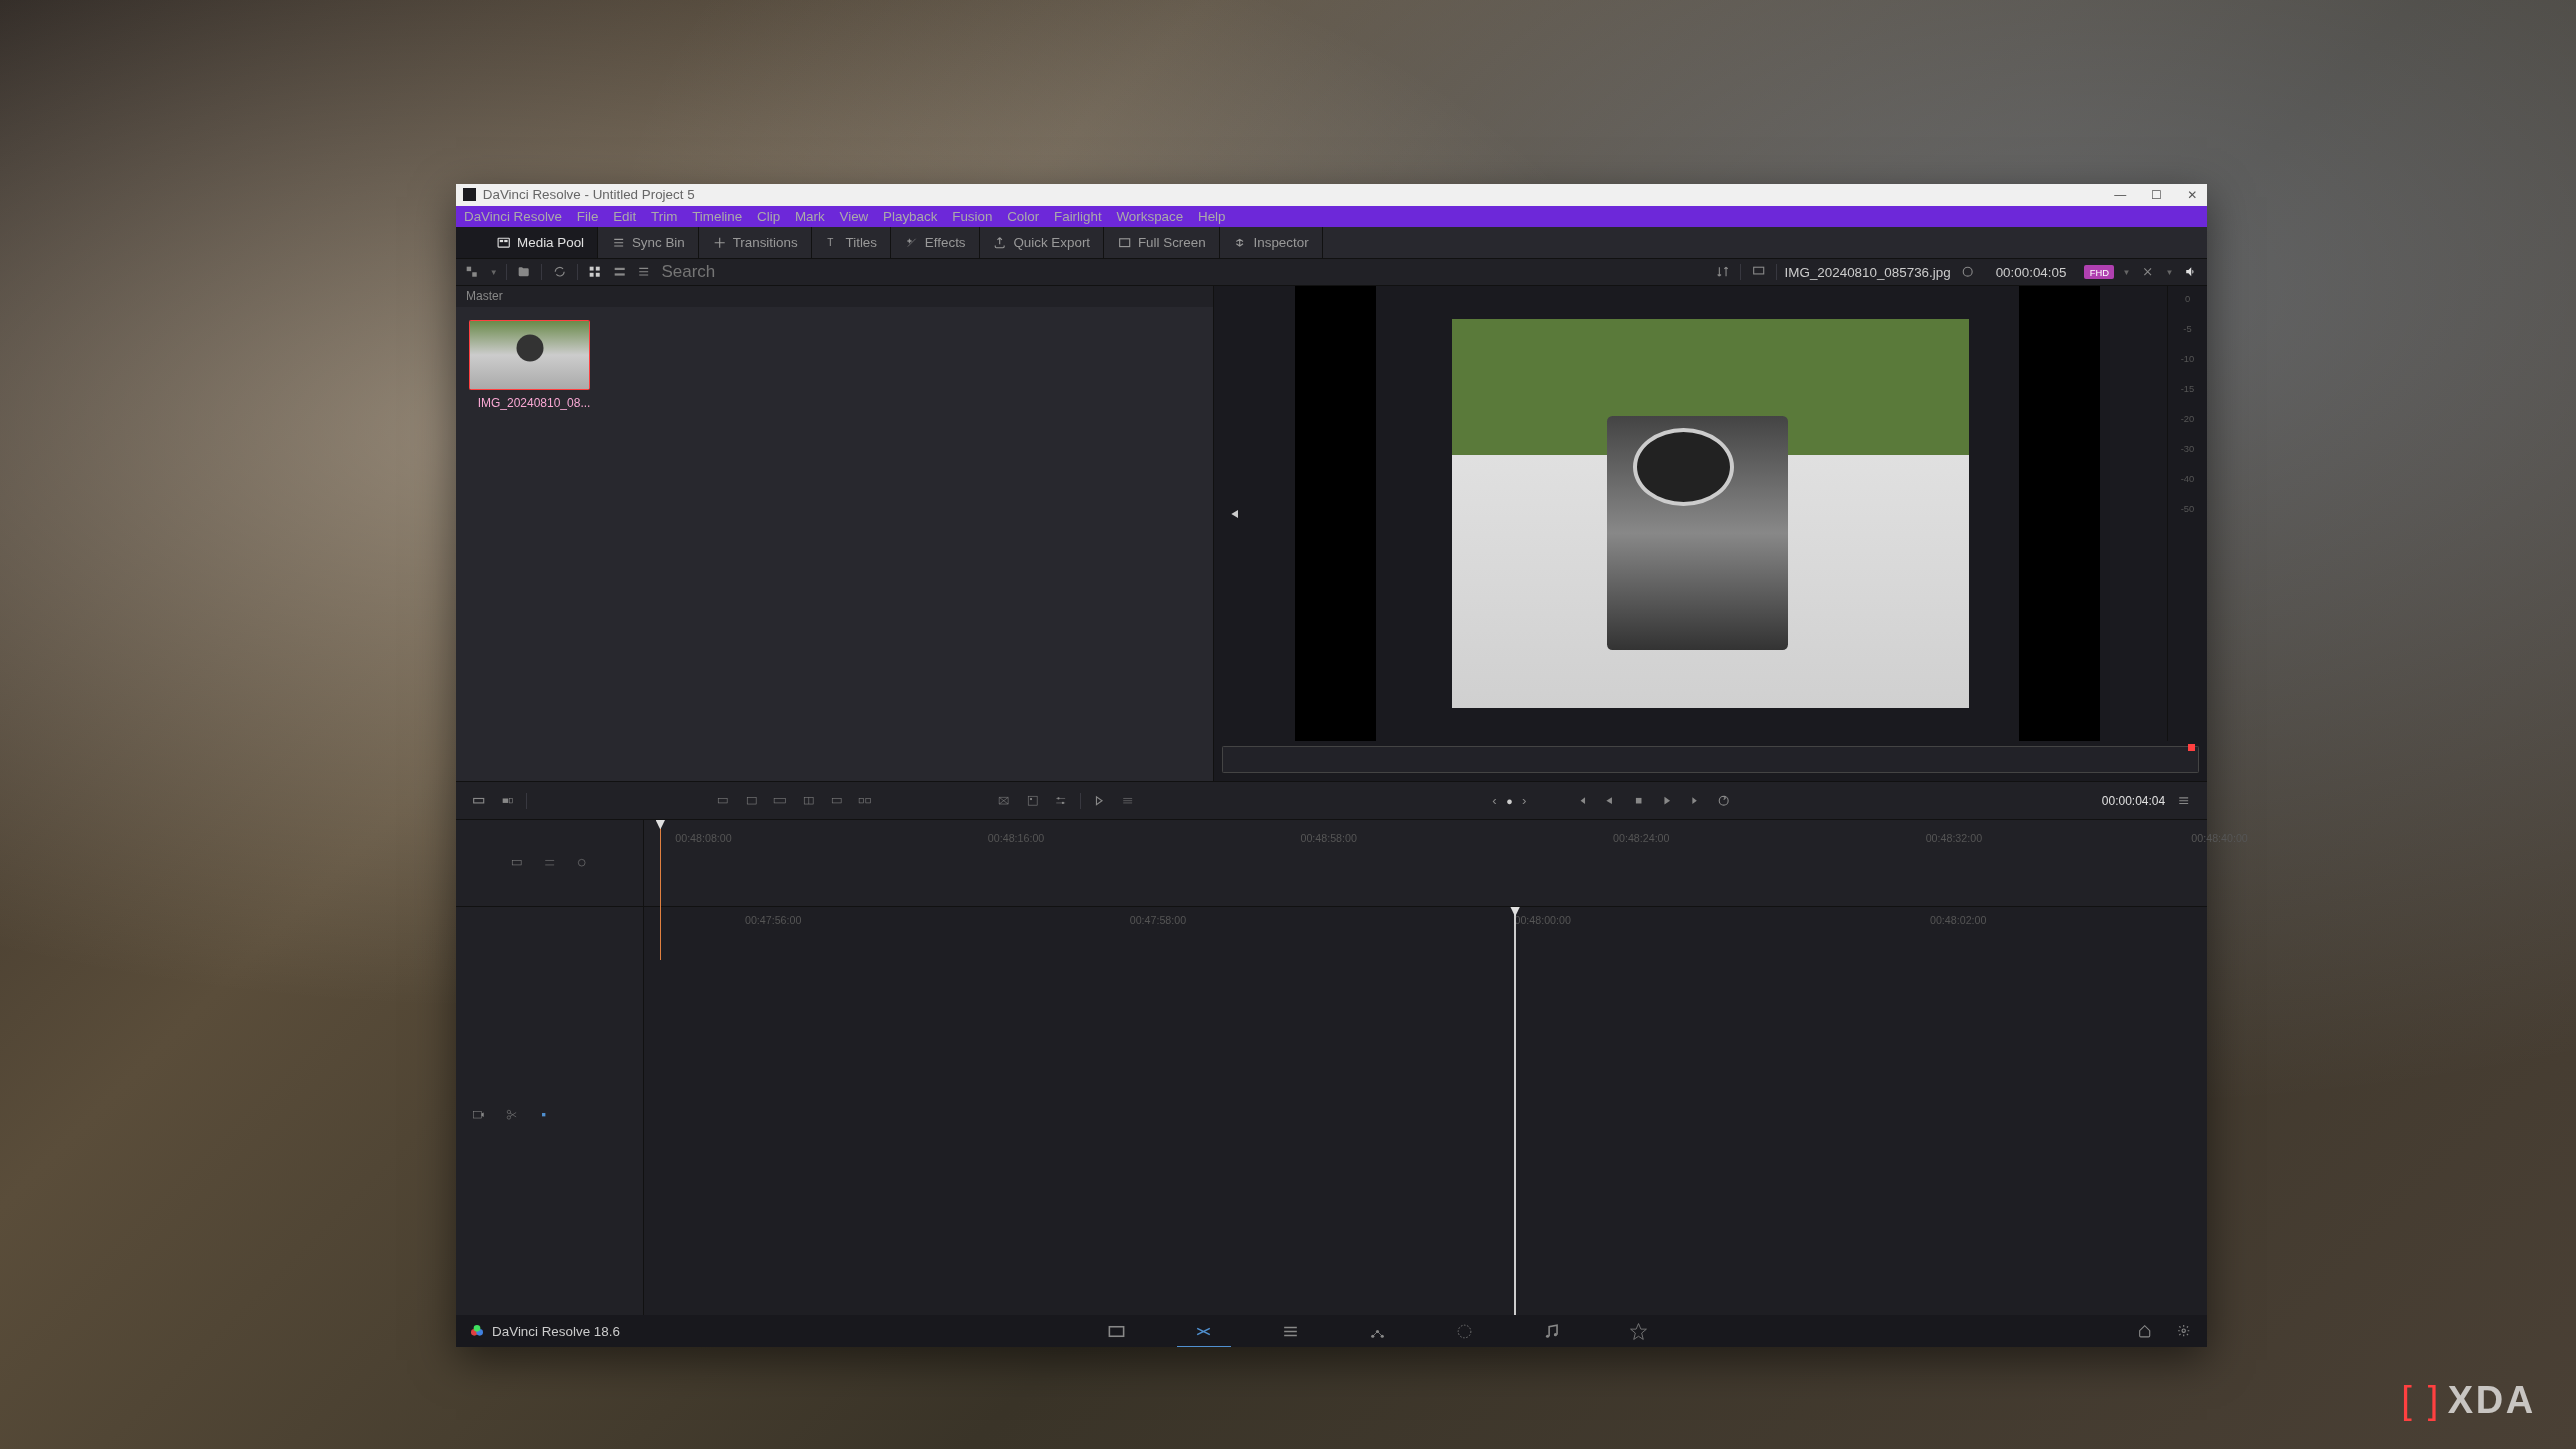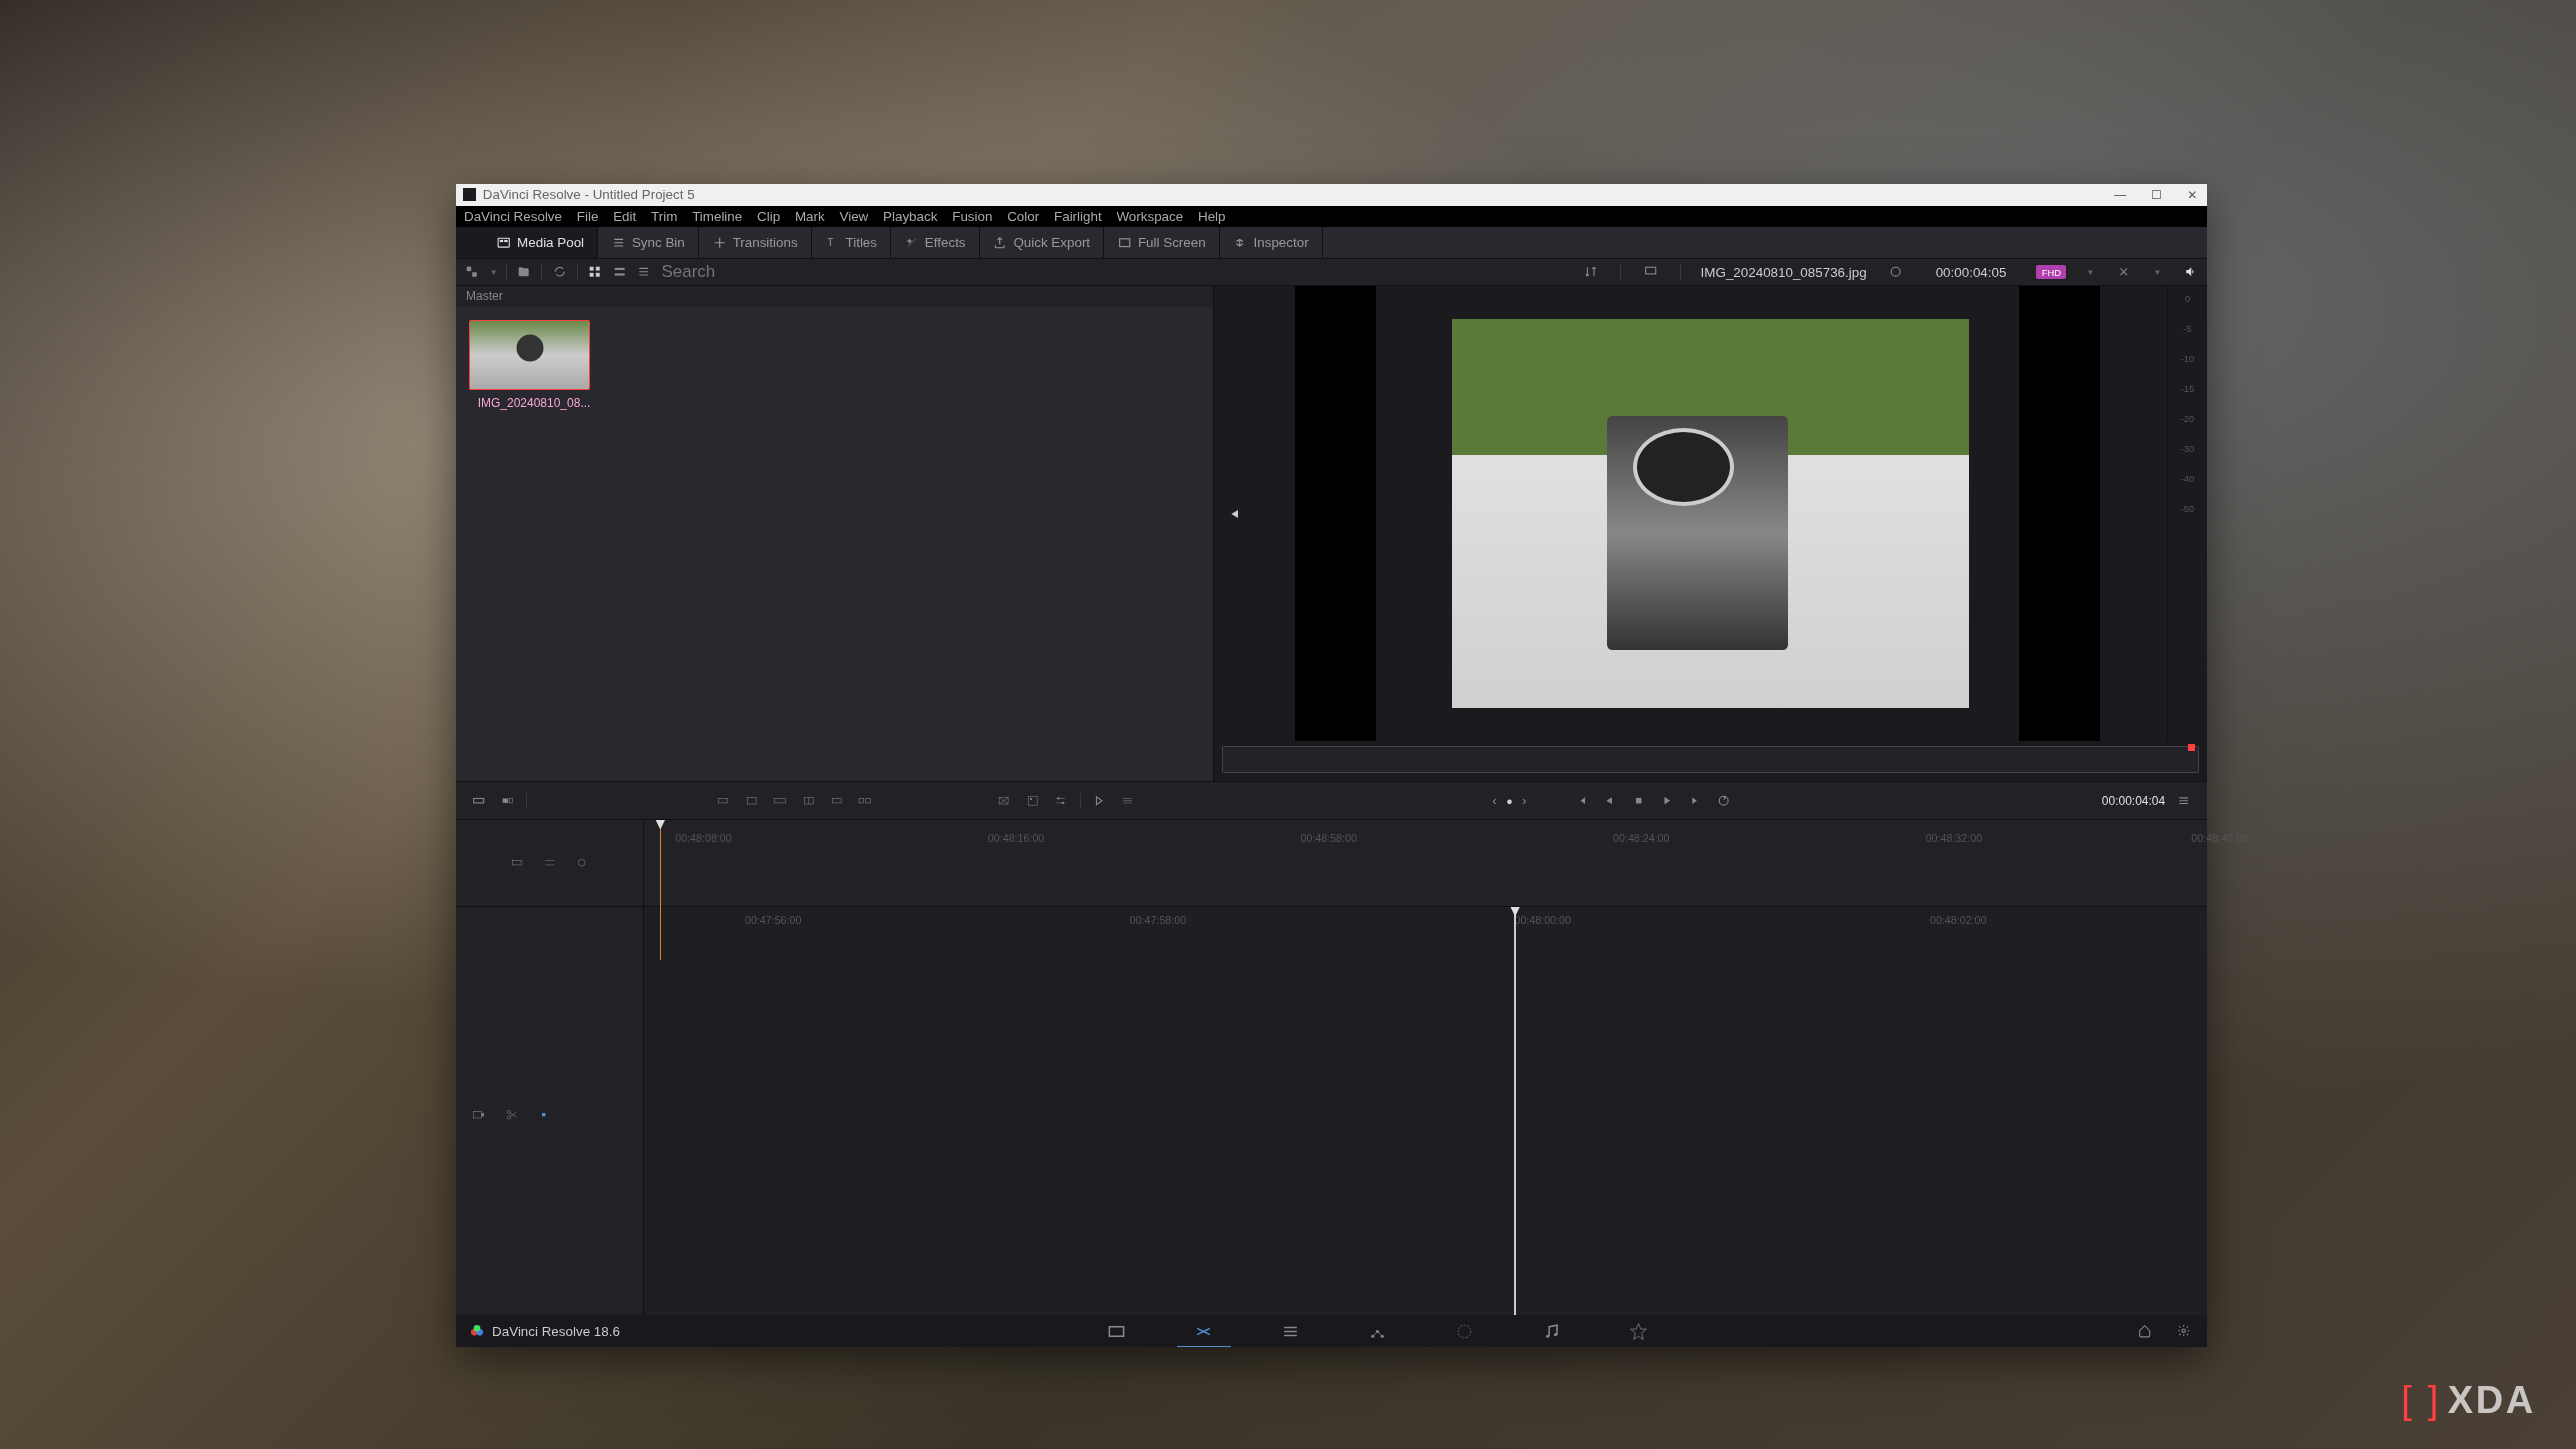--- a/index.html
+++ b/index.html
@@ -3,21 +3,21 @@
 <meta charset="utf-8">
 <style>
 * { margin: 0; padding: 0; box-sizing: border-box; font-family: -apple-system, BlinkMacSystemFont, "Segoe UI", sans-serif; }
 body { width: 2576px; height: 1449px; background: linear-gradient(135deg, #3a3428 0%, #5a4d3a 20%, #8a7050 40%, #b8a080 60%, #6a5a45 80%, #2a2420 100%); position: relative; overflow: hidden; }
 .wallpaper { position: absolute; inset: 0; background: radial-gradient(ellipse at 20% 30%, rgba(255,240,220,0.4) 0%, transparent 40%), radial-gradient(ellipse at 80% 20%, rgba(200,220,255,0.3) 0%, transparent 50%), linear-gradient(135deg, #2a2420 0%, #5a4d3a 30%, #3a3428 60%, #4a4035 100%); }
 .app-window { position: absolute; left: 456px; top: 184px; width: 1751px; height: 1163px; background: #212126; display: flex; flex-direction: column; box-shadow: 0 13.4px 40px rgba(0,0,0,0.5); }
 .titlebar { height: 21.5px; background: #f0f0f0; display: flex; align-items: center; padding: 0 6.7px; font-size: 13.4px; color: #666; }
 .titlebar-icon { width: 13.4px; height: 13.4px; background: #1a1a1f; margin-right: 6.7px; }
 .titlebar-controls { margin-left: auto; display: flex; gap: 20px; color: #555; }
 .titlebar-btn { width: 16px; text-align: center; cursor: pointer; font-size: 12px; }
-.menubar { height: 21.5px; background: #000000; display: flex; align-items: center; padding: 0 8px; gap: 14.8px; font-size: 13.4px; color: #aaa; }
+.menubar { height: 21.5px; background: #6d28d9; display: flex; align-items: center; padding: 0 8px; gap: 14.8px; font-size: 13.4px; color: #aaa; }
 .menubar span { cursor: pointer; }
 .toolbar { height: 32px; background: #28282e; display: flex; align-items: center; border-bottom: 0.7px solid #111; }
 .toolbar-left { display: flex; align-items: center; height: 100%; }
 .toolbar-btn { display: flex; align-items: center; gap: 6.7px; padding: 0 13.4px; height: 100%; color: #999; font-size: 13.4px; cursor: pointer; border-right: 0.7px solid #111; }
 .toolbar-btn.active { background: #1a1a1f; color: #e0e0e0; padding-left: 41px; }
 .toolbar-btn .icon { width: 13.4px; height: 13.4px; fill: currentColor; }
 .toolbar-center { flex: 1; text-align: center; color: #e8e8e8; font-size: 16px; }
 .toolbar-right { display: flex; align-items: center; height: 100%; }
 .secondary-bar { height: 27px; background: #212126; display: flex; align-items: center; padding: 0 6.7px; gap: 8px; border-bottom: 0.7px solid #111; }
 .icon-btn { width: 19px; height: 19px; display: flex; align-items: center; justify-content: center; color: #888; cursor: pointer; }
@@ -201,21 +201,21 @@
             <rect x="3" y="15" width="18" height="4" fill="currentColor"></rect>
           </svg>
         </div>
       <div class="icon-btn">
           <svg viewBox="0 0 24 24">
             <path d="M4 6h16M4 12h16M4 18h16" stroke="currentColor" stroke-width="2"></path>
           </svg>
         </div>
     </div>
     <input class="search-input" placeholder="Search" style="">
-    <div style="margin-left:auto;display:flex;align-items:center;gap:20px;">
+    <div style="margin-left:auto;display:flex;align-items:center;gap:8px;">
       <div class="icon-btn">
           <svg viewBox="0 0 24 24">
             <path d="M6 4v16m0 0l-3-3m3 3l3-3M18 20V4m0 0l-3 3m3-3l3 3" stroke="currentColor" fill="none" stroke-width="2"></path>
           </svg>
         </div>
       <div class="sep"></div>
       <div class="icon-btn">
           <svg viewBox="0 0 24 24">
             <rect x="3" y="4" width="18" height="12" fill="none" stroke="currentColor" stroke-width="2"></rect>
           </svg>

